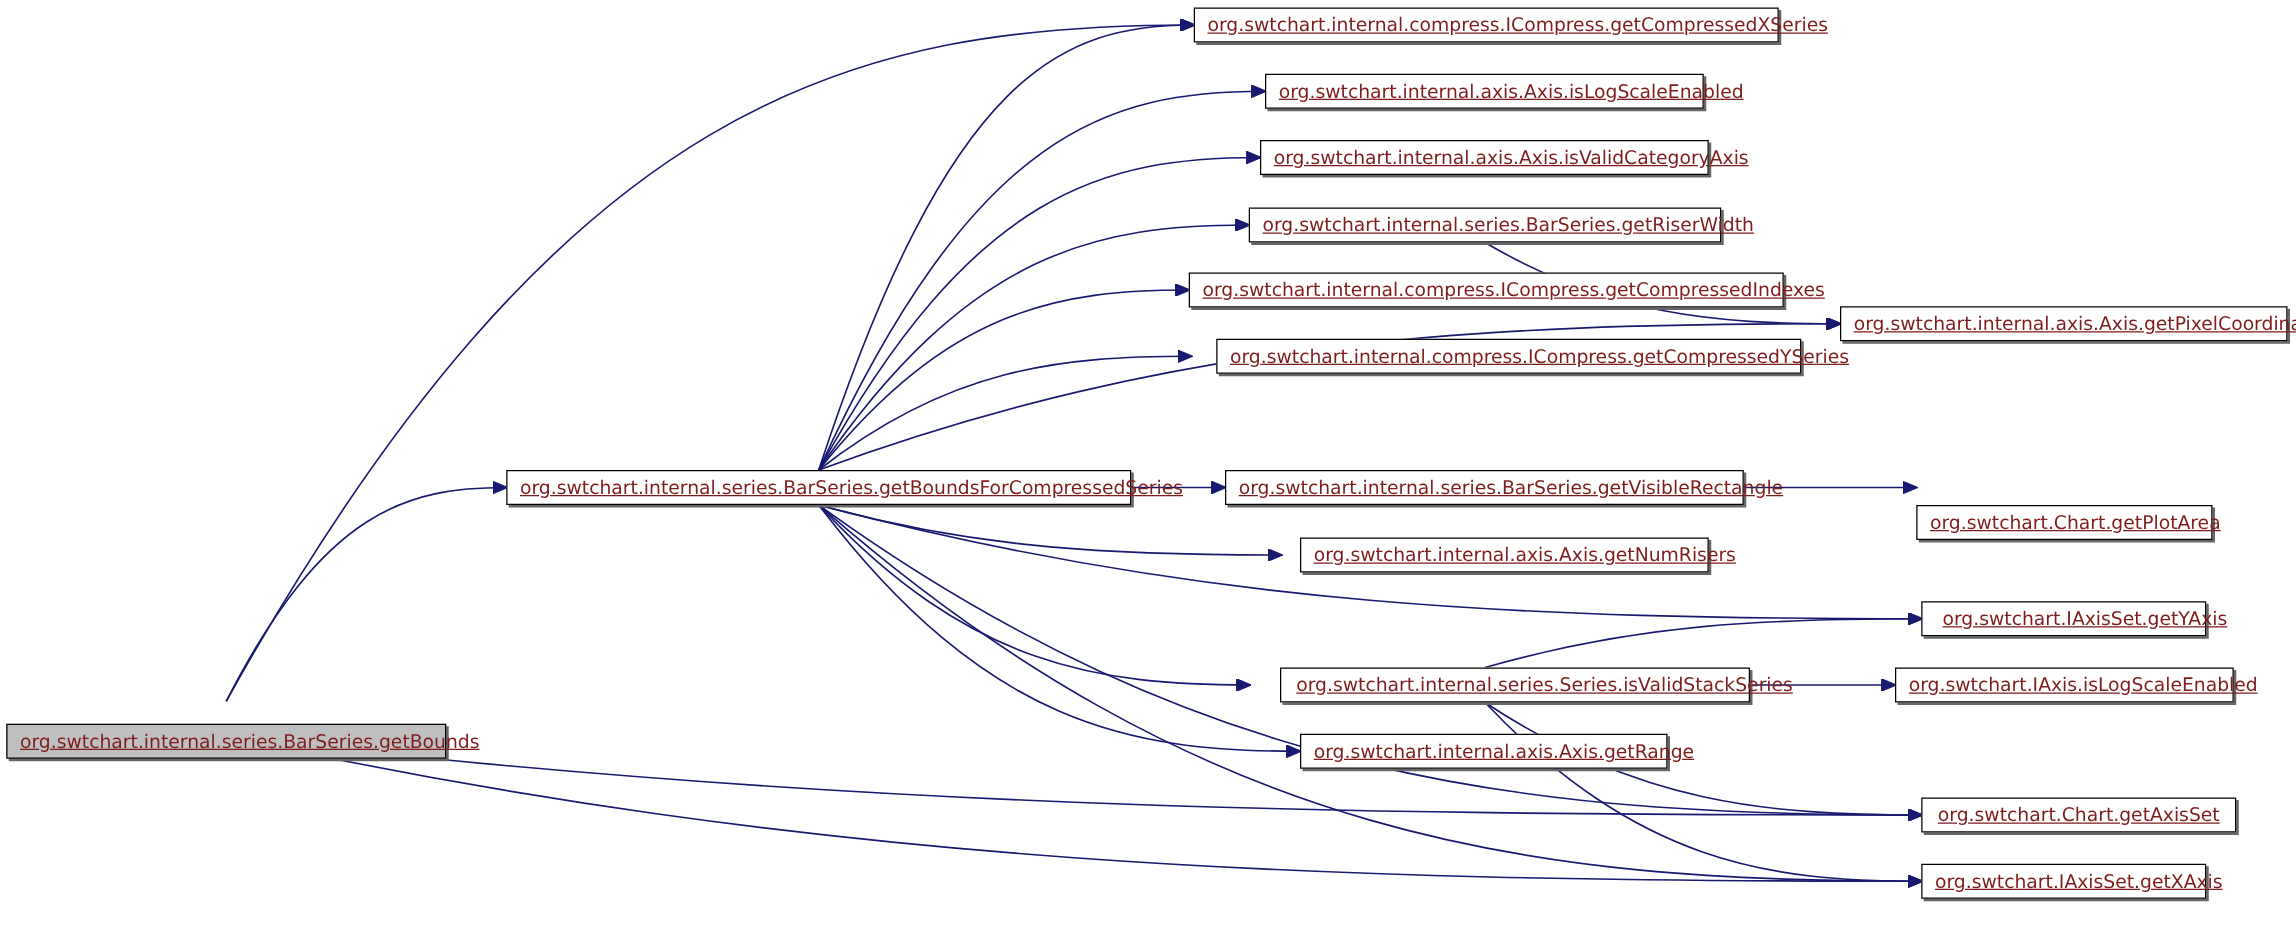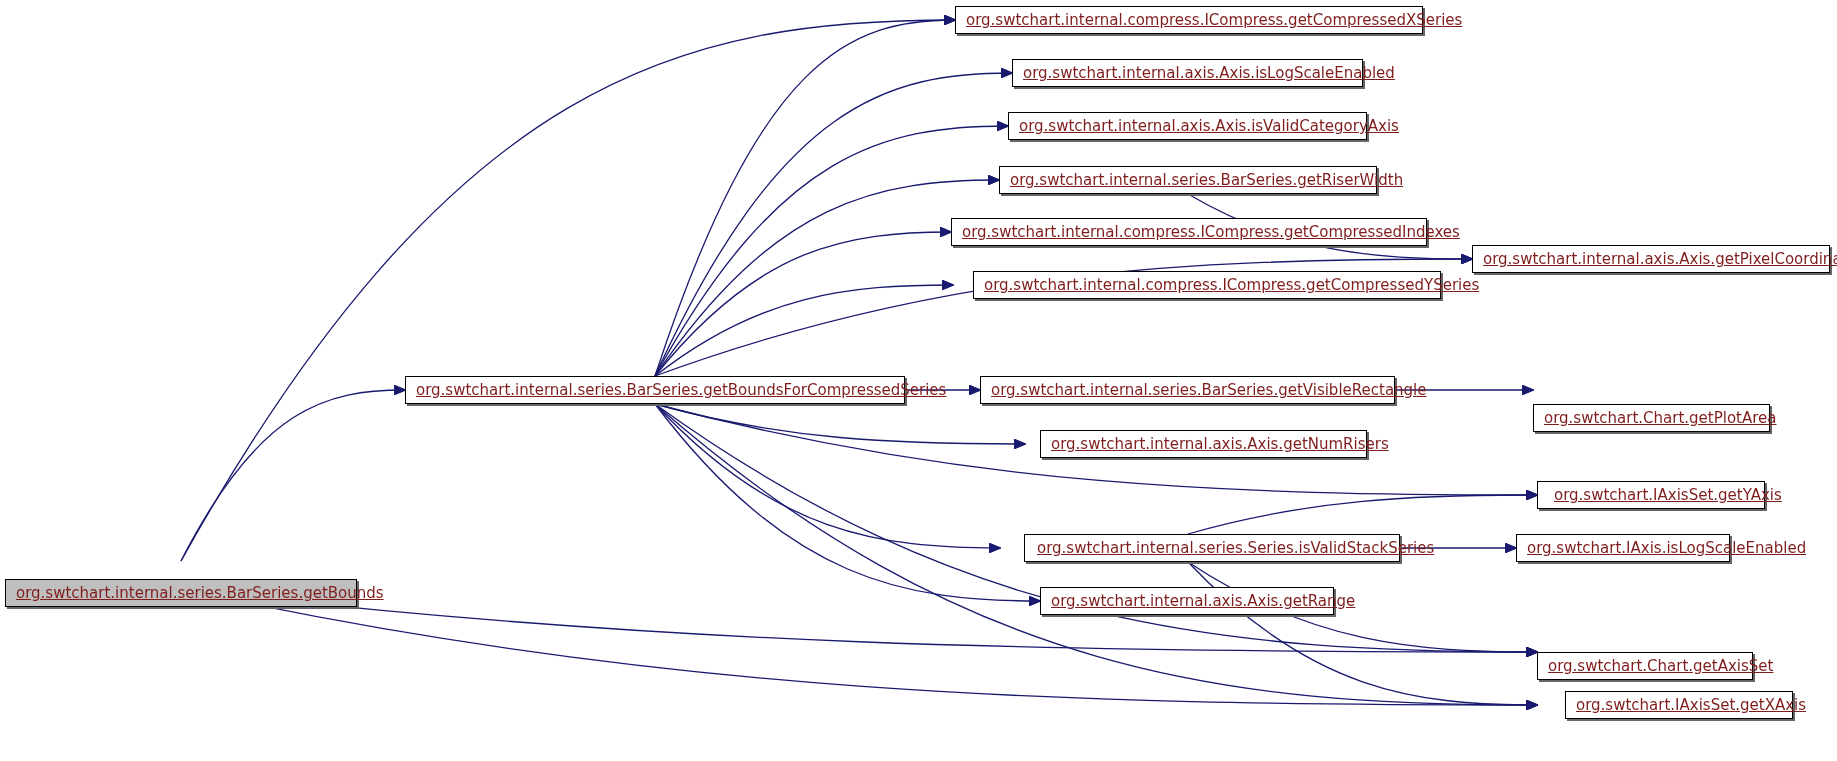--- a/index.html
+++ b/index.html
@@ -59,17 +59,17 @@
     <div class="node" style="left: 1008px; top: 112px; width: 359px;">org.swtchart.internal.axis.Axis.isValidCategoryAxis</div>
     <div class="node" style="left: 999px; top: 166px; width: 378px;">org.swtchart.internal.series.BarSeries.getRiserWidth</div>
     <div class="node" style="left: 951px; top: 218px; width: 476px;">org.swtchart.internal.compress.ICompress.getCompressedIndexes</div>
     <div class="node" style="left: 953px; top: 271px; width: 468px; margin-left: 20px;">org.swtchart.internal.compress.ICompress.getCompressedYSeries</div>
     <div class="node" style="left: 1472px; top: 245px; width: 358px;">org.swtchart.internal.axis.Axis.getPixelCoordinate</div>
     <div class="node" style="left: 980px; top: 376px; width: 415px;">org.swtchart.internal.series.BarSeries.getVisibleRectangle</div>
     <div class="node" style="left: 1533px; top: 376px; width: 237px; margin-top: 28px;">org.swtchart.Chart.getPlotArea</div>
     <div class="node" style="left: 1025px; top: 430px; width: 327px; margin-left: 15px;">org.swtchart.internal.axis.Axis.getNumRisers</div>
     <div class="node" style="left: 1537px; top: 481px; width: 228px; padding-left: 16px;">org.swtchart.IAxisSet.getYAxis</div>
     <div class="node" style="left: 1024px; top: 534px; width: 376px; padding-left: 12px;">org.swtchart.internal.series.Series.isValidStackSeries</div>
-    <div class="node" style="left: 1516px; top: 534px; width: 214px;">org.swtchart.IAxis.isLogScaleEnabled</div>
+    <div class="node" style="left: 1516px; top: 534px; width: 271px;">org.swtchart.IAxis.isLogScaleEnabled</div>
     <div class="node" style="left: 1040px; top: 587px; width: 294px;">org.swtchart.internal.axis.Axis.getRange</div>
-    <div class="node" style="left: 1537px; top: 652px; width: 216px;">org.swtchart.Chart.getAxisSet</div>
-    <div class="node" style="left: 1537px; top: 691px; width: 228px; margin-left: 28px;">org.swtchart.IAxisSet.getXAxis</div>
+    <div class="node" style="left: 1537px; top: 638px; width: 252px;">org.swtchart.Chart.getAxisSet</div>
+    <div class="node" style="left: 1537px; top: 691px; width: 228px;">org.swtchart.IAxisSet.getXAxis</div>
   </div>
 
 </body></html>

